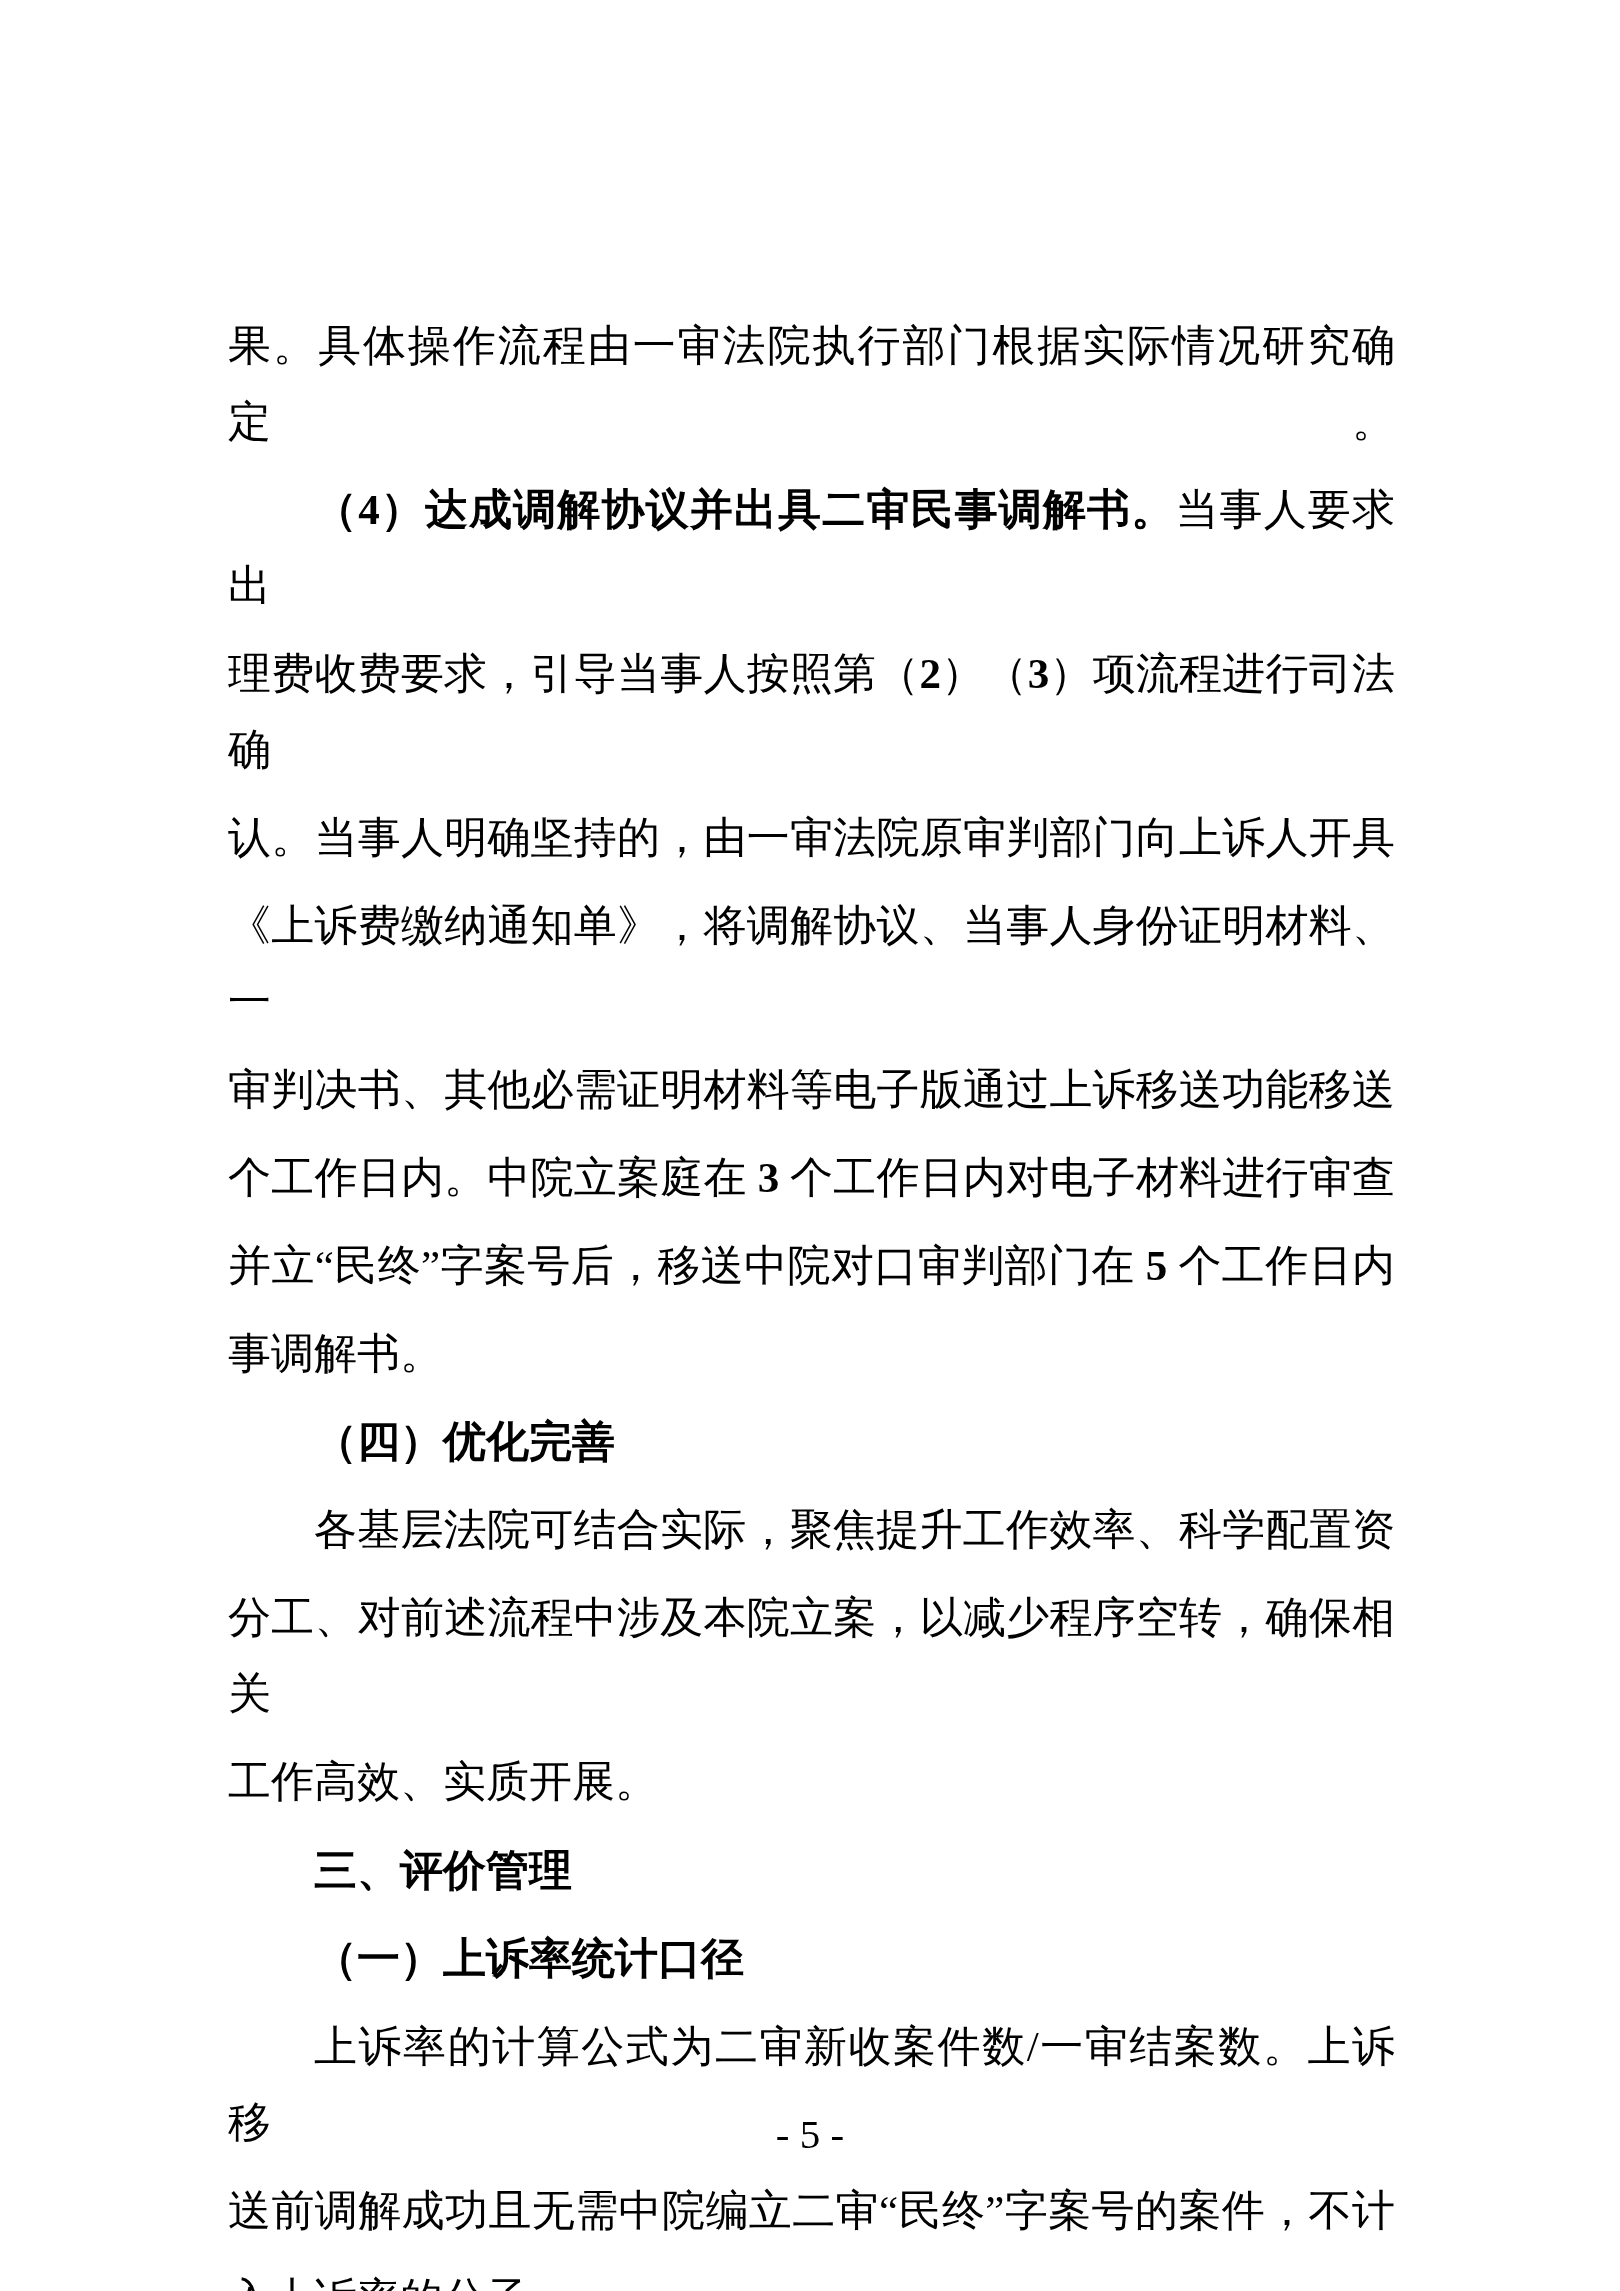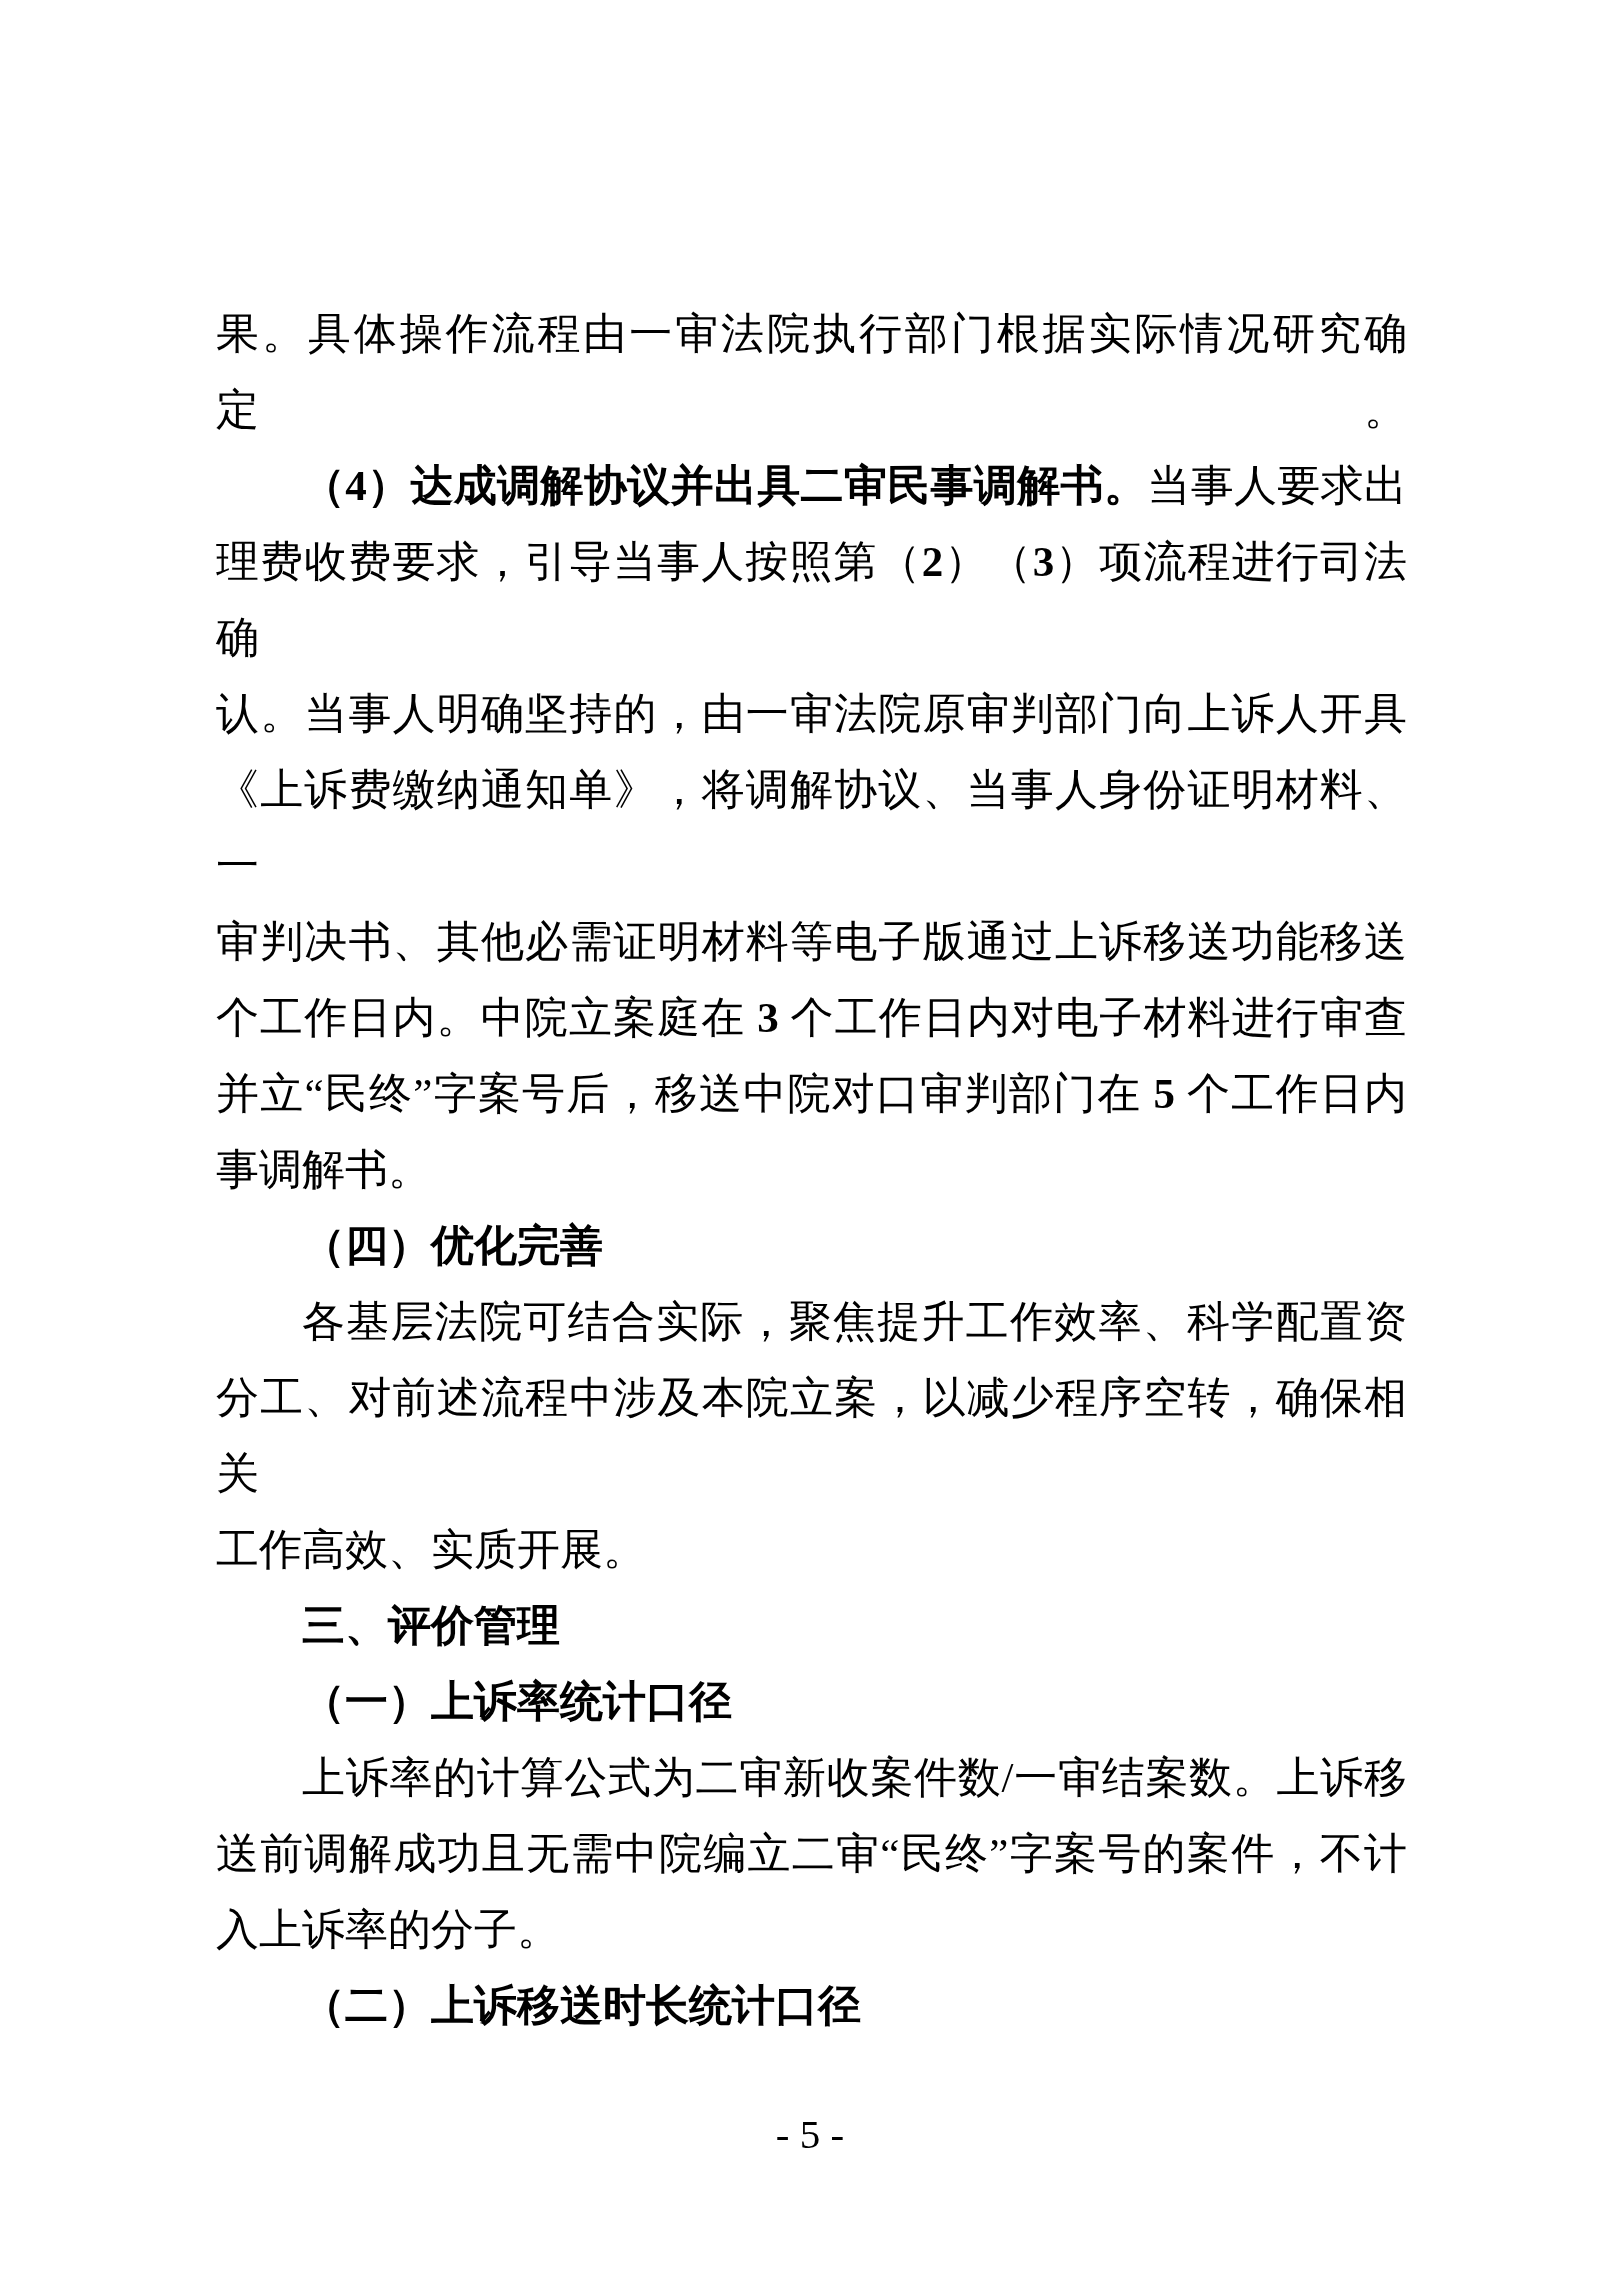--- a/index.html
+++ b/index.html
@@ -15,37 +15,37 @@
   .text-block{
     position:absolute;
     left:216px;
     top:296px;
     width:1191px;
   }
   .line{
     font-size:43px;
     line-height:76px;
     white-space:pre-wrap;
-    margin:0;
+    margin:12px;
   }
   .just{
     text-align:justify;
     text-align-last:justify;
   }
   .indent{
     text-indent:86px;
   }
   .bk{ 
     font-weight:bold;
   }
   .bd{ 
     font-weight:bold;
   }
   .hei{ 
-    font-family:Liberation Serif, serif;
+    font-family:Liberation Sans, sans-serif;
     font-weight:bold;
   }
   .page-number{
     position:absolute;
     left:0;
     top:2103px;
     width:100%;
     text-align:center;
     font-size:41px;
     line-height:63px;

